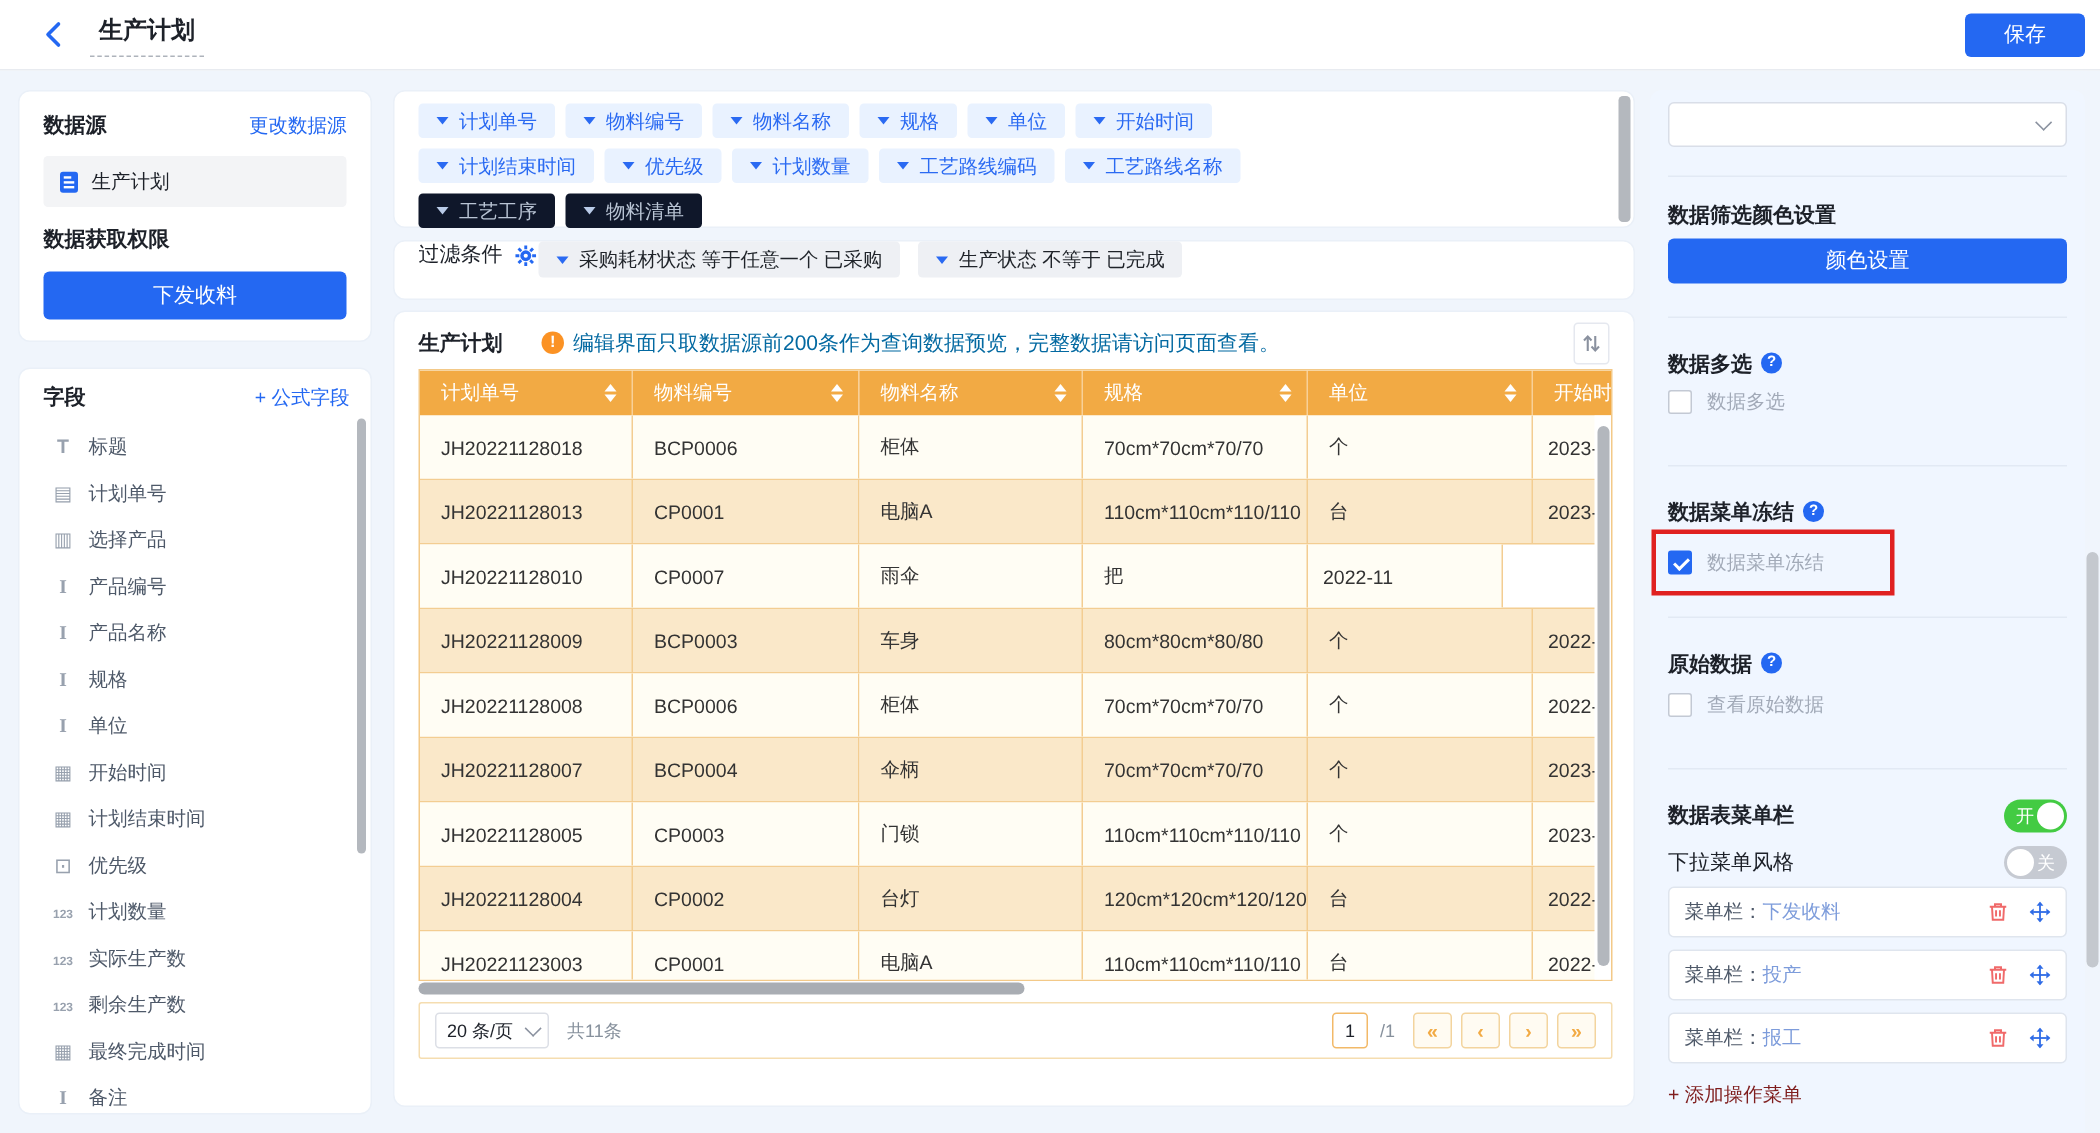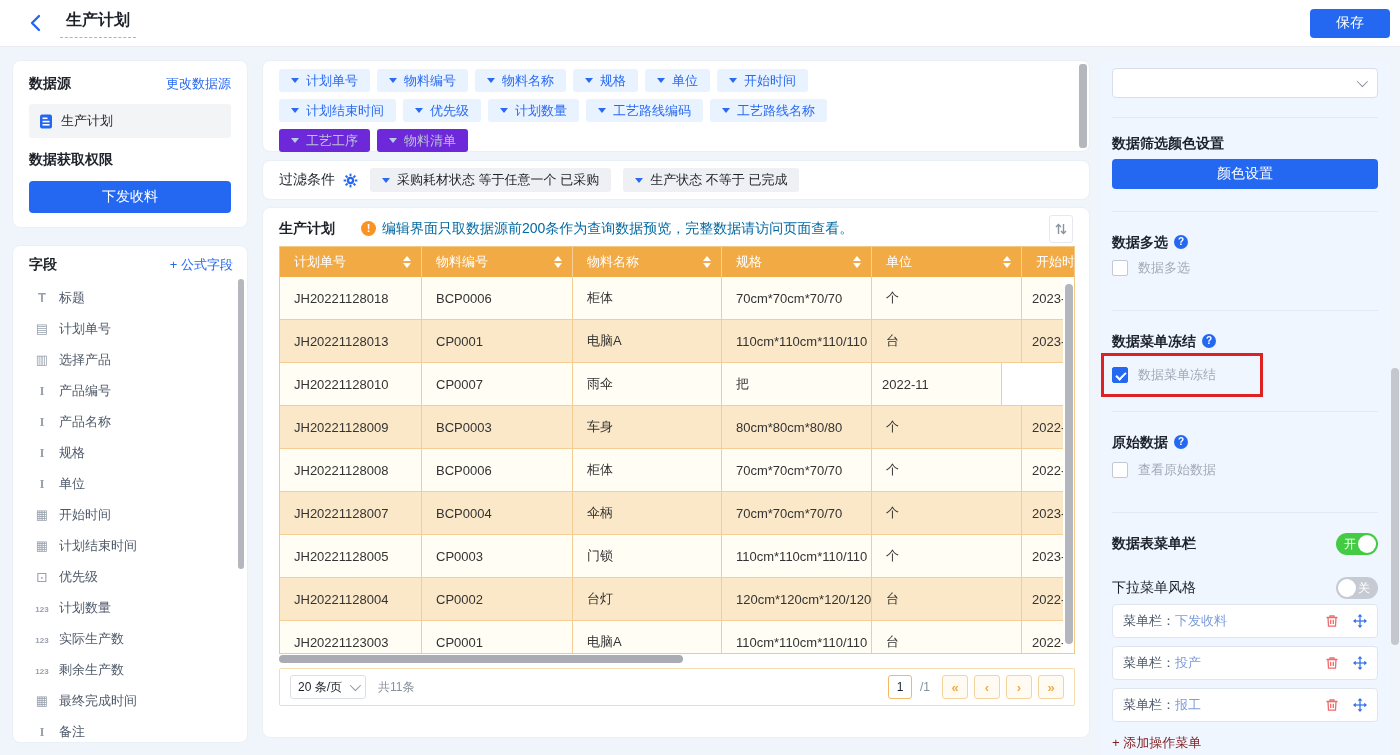--- a/index.html
+++ b/index.html
@@ -29,23 +29,23 @@
 .ficon[data-icon="select"]::before{content:"⊡";font-size:14px}
 .ficon[data-icon="number"]::before{content:"123";font-size:8px;font-weight:700}
 .vthumb{position:absolute;border-radius:3px;background:#B4B8BE}
 .c-display{left:262px;top:60px;width:828px;height:92px;padding:8px 16px;display:flex}
 .dlabel{flex:none;width:76px;font-size:14px;color:#1D2129;line-height:23px}
 .plus{color:#86909C;margin-left:6px;font-size:15px}
 .chipcol{display:flex;flex-direction:column;gap:7px}
 .chiprow{display:flex;gap:7px}
 .chip{display:inline-flex;align-items:center;height:23px;padding:0 12px;background:#E9F2FF;border-radius:3px;font-size:13px;color:#2A6AF2;cursor:pointer}
 .caret{width:0;height:0;border-left:4px solid transparent;border-right:4px solid transparent;border-top:5px solid #2A6AF2;margin-right:7px}
-.chip.dis{background:#6d28d9;color:#B9C4D4}
+.chip.dis{background:#0f172a;color:#B9C4D4}
 .chip.dis .caret{border-top-color:#B9CBE8}
-.c-filter{left:262px;top:160px;width:828px;height:40px;padding:0 16px;display:flex;align-items:center;gap:12px}
+.c-filter{left:262px;top:160px;width:828px;height:40px;padding:0 16px;display:flex;align-items:flex-start;gap:1px}
 .flabel{font-size:14px;color:#1D2129;display:flex;align-items:center;gap:8px}
 .fchip{display:inline-flex;align-items:center;height:24px;padding:0 12px;background:#EEF0F4;border-radius:3px;font-size:13px;color:#1F2329;cursor:pointer}
 .c-table{left:262px;top:207px;width:828px;height:531px;padding:10px 16px 0}
 .ttitle{display:flex;align-items:center;height:28px;padding-bottom:7px}
 .warnicon{width:15px;height:15px;border-radius:50%;background:#FB9224;color:#fff;font-size:11px;font-weight:700;line-height:15px;text-align:center;margin:0 6px 0 26px;flex:none}
 .warnicon::before{content:"!"}
 .warntext{color:#0369a1;font-size:14px}
 .sortbox{margin-left:auto;width:24px;height:28px;border:1px solid #E5E8EF;border-radius:3px;display:flex;align-items:center;justify-content:center;background:#fff;cursor:pointer}
 .twrap{position:relative;width:796px}
 .grid{width:796px;height:408px;overflow:hidden;border:1px solid #F3C988}
@@ -88,21 +88,21 @@
 .toggle .ttxt{position:absolute;top:0;line-height:22px;font-size:12px;color:#fff}
 .toggle.on{background:#43CB43}.toggle.on .knob{right:2px}.toggle.on .ttxt{left:8px}
 .toggle.off{background:#C6CAD2}.toggle.off .knob{left:2px}.toggle.off .ttxt{right:8px}
 .mlist{display:flex;flex-direction:column;gap:8px;margin-top:5px}
 .mcard{height:34px;background:#fff;border:1px solid #DFE5EE;border-radius:4px;display:flex;align-items:center;padding:0 10px;font-size:13px}
 .mcard .pfx{color:#4E5969}
 .mcard .val{color:#7D9CDB}
 .micons{margin-left:auto;display:flex;align-items:center;gap:14px}
 .addlink{display:flex;align-items:center;color:#7f1d1d;font-size:13px;cursor:pointer}
 .pagescroll{position:absolute;right:1px;top:368px;width:8px;height:277px;border-radius:4px;background:#C4C8CE}
-.mt8{margin-top:8px}.mt19{margin-top:19px}.mt22{margin-top:22px}.mt24{margin-top:17px}.mt10{margin-top:10px}.mt34{margin-top:34px}.mt4{margin-top:4px}.mt14{margin-top:14px}.mt12{margin-top:12px}.mt20{margin-top:20px}.mt9{margin-top:22px}
+.mt8{margin-top:8px}.mt19{margin-top:19px}.mt22{margin-top:22px}.mt24{margin-top:17px}.mt10{margin-top:10px}.mt34{margin-top:34px}.mt4{margin-top:4px}.mt14{margin-top:14px}.mt12{margin-top:12px}.mt20{margin-top:20px}.mt9{margin-top:9px}
 </style>
 </head>
 <body>
 
 <div class="topbar">
   <svg width="16" height="18" viewBox="0 0 16 18">
       <polyline points="11,2 4,9 11,16" fill="none" stroke="#2468F2" stroke-width="2.4" stroke-linecap="round" stroke-linejoin="round"></polyline>
     </svg>
   <span class="title">生产计划</span>
   <button class="savebtn">保存</button>

